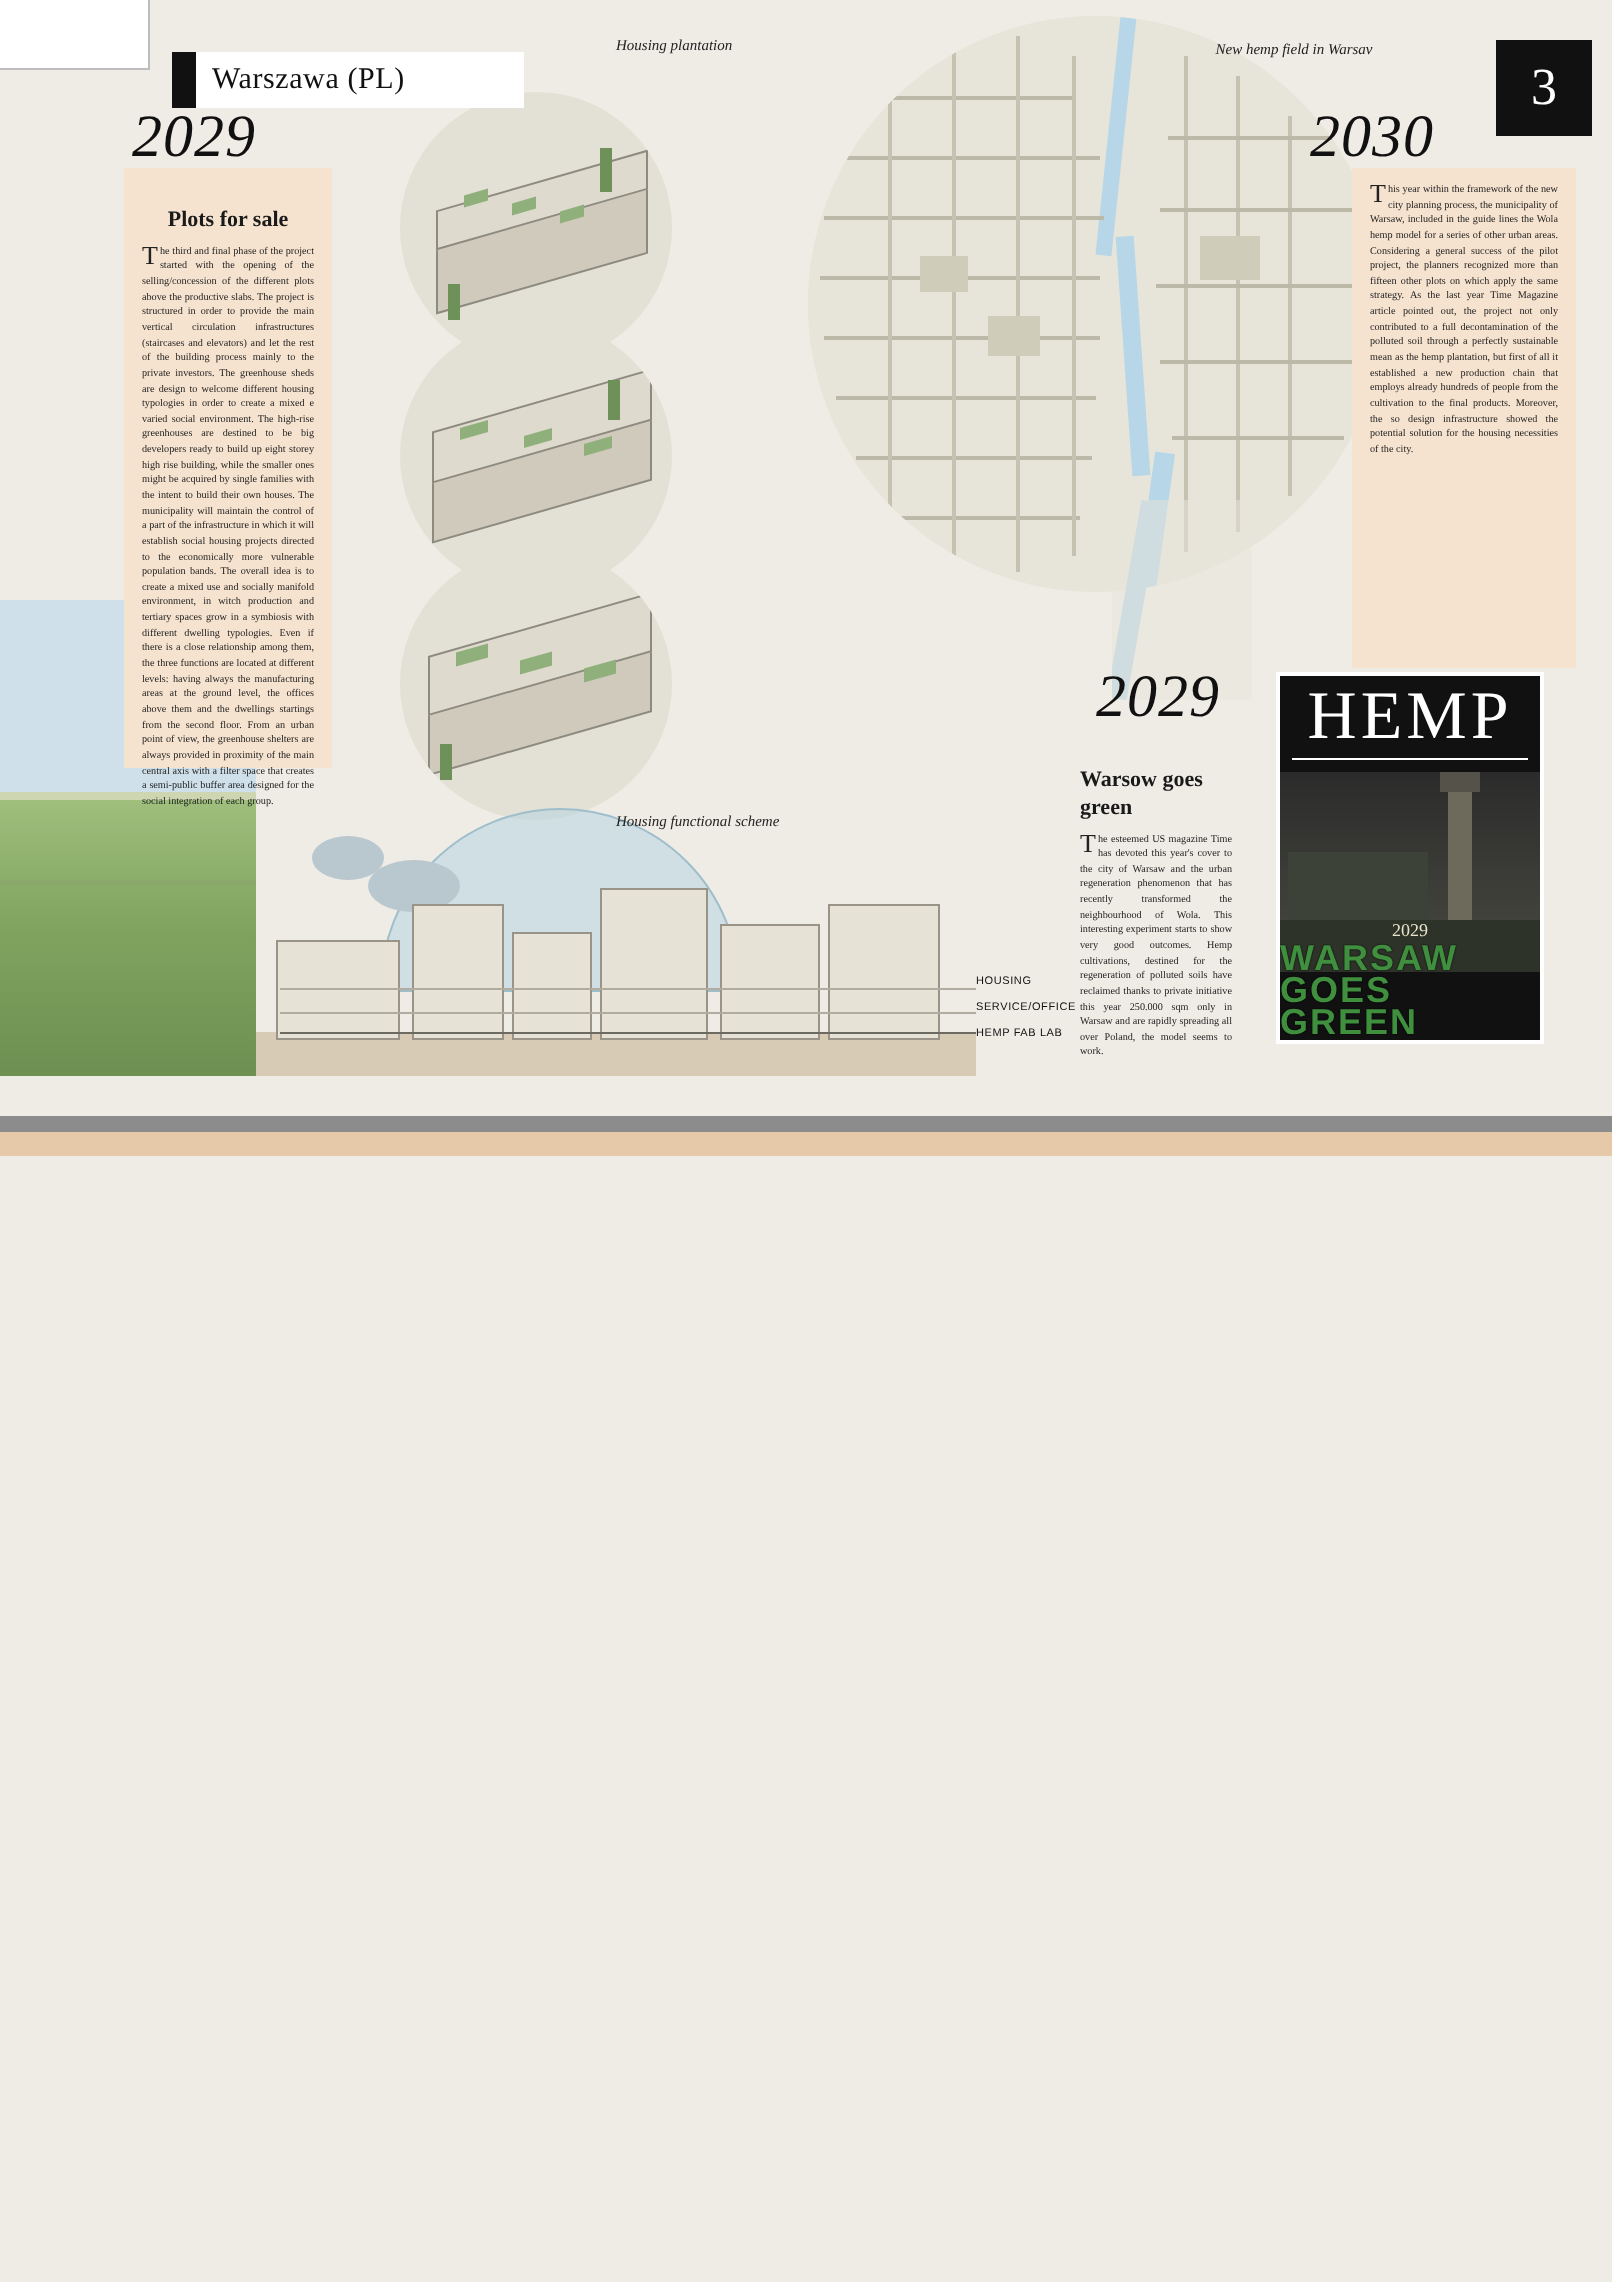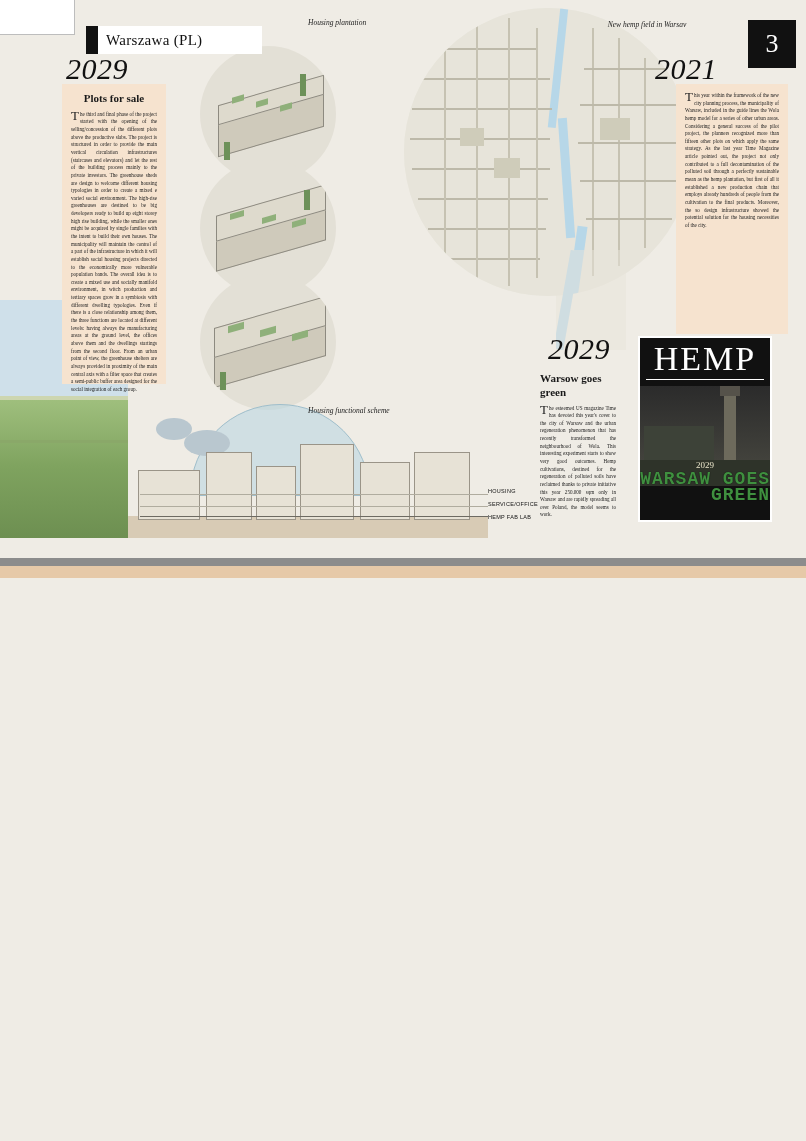--- a/index.html
+++ b/index.html
@@ -24,21 +24,21 @@
   .pagebox span{font-family:"Liberation Serif",serif;font-size:26px;}
 
   
   .year{position:absolute;font-family:"Liberation Serif",serif;font-style:italic;font-size:30px;color:#111;letter-spacing:.5px;}
   .y2024{left:66px;top:52px;}
   .y2030{left:655px;top:52px;}
   .y2029{left:548px;top:332px;}
 
   
   .card{position:absolute;background:#f6e3cf;box-sizing:border-box;padding:8px 9px;}
-  .card h3{margin:0 0 5px 0;font-size:11px;font-weight:bold;text-align:center;line-height:1.25;color:#1a1a1a;font-family:"Liberation Serif",serif;}
+  .card h3{margin:12px 0 5px 0;font-size:11px;font-weight:bold;text-align:center;line-height:1.25;color:#1a1a1a;font-family:"Liberation Serif",serif;}
   .card p{margin:0;font-size:5.1px;line-height:1.5;text-align:justify;color:#222;font-family:"Liberation Serif",serif;}
   .card p:first-letter{}
   .dropcap{float:left;font-size:13px;line-height:10px;padding-right:1px;font-family:"Liberation Serif",serif;}
 
   #card-2024{left:62px;top:84px;width:104px;height:300px;}
   #card-2030{left:676px;top:84px;width:112px;height:250px;}
   #card-2029{left:540px;top:372px;width:76px;height:150px;background:transparent;padding:0;}
   #card-2029 p{font-size:5.1px;}
 
   .sub-head{font-size:11px;font-weight:bold;text-align:center;margin:0 0 4px 0;font-family:"Liberation Serif",serif;}
@@ -73,21 +73,21 @@
   .ground{position:absolute;left:128px;top:516px;width:360px;height:22px;background:#d8cbb5;}
   .bldg{position:absolute;background:#e7e2d6;border:.6px solid #9a9488;}
   .cloud{position:absolute;background:#b9c7cf;border-radius:50%;}
 
   
   .time{position:absolute;left:638px;top:336px;width:130px;height:182px;background:#111;color:#fff;overflow:hidden;border:2px solid #fff;}
   .time .masthead{font-family:"Liberation Serif",serif;font-size:34px;letter-spacing:2px;text-align:center;line-height:1;margin-top:4px;color:#fff;}
   .time .band{height:1px;background:#fff;margin:3px 6px;}
   .time .skyline{position:absolute;left:0;top:48px;width:100%;height:100px;background:linear-gradient(to bottom,#2b2b2b,#4a4a42);}
   .time .yr{position:absolute;left:0;top:122px;width:100%;text-align:center;font-size:9px;color:#e9e4c9;font-family:"Liberation Serif",serif;}
-  .time .headline{position:absolute;left:0;top:133px;width:100%;text-align:right;font-family:Liberation Mono, monospace;font-weight:bold;font-size:18px;line-height:16px;color:#3f8f3f;letter-spacing:1px;text-shadow:0 0 1px #000;}
+  .time .headline{position:absolute;left:0;top:133px;width:100%;text-align:left;font-family:Liberation Sans, sans-serif;font-weight:bold;font-size:18px;line-height:16px;color:#3f8f3f;letter-spacing:1px;text-shadow:0 0 1px #000;}
 
   .thin-line{position:absolute;background:#111;}
 </style>
 </head>
 <body>
 
 <div class="page">
 
   <div class="panel-top">
 
@@ -191,21 +191,21 @@
     </div>
 
     <div class="city-plate">
       <span>Warszawa (PL)</span>
     </div>
     <div class="pagebox">
       <span>3</span>
     </div>
 
     <div class="year y2024">2029</div>
-    <div class="year y2030">2021</div>
+    <div class="year y2030">2030</div>
     <div class="year y2029">2029</div>
 
     <div class="card" id="card-2024">
       <h3>Plots for sale</h3>
       <p><span class="dropcap">T</span><span>he third and final phase of the project started with the opening of the selling/concession of the different plots above the productive slabs. The project is structured in order to provide the main vertical circulation infrastructures (staircases and elevators) and let the rest of the building process mainly to the private investors. The greenhouse sheds are design to welcome different housing typologies in order to create a mixed e varied social environment. The high-rise greenhouses are destined to be big developers ready to build up eight storey high rise building, while the smaller ones might be acquired by single families with the intent to build their own houses. The municipality will maintain the control of a part of the infrastructure in which it will establish social housing projects directed to the economically more vulnerable population bands. The overall idea is to create a mixed use and socially manifold environment, in witch production and tertiary spaces grow in a symbiosis with different dwelling typologies. Even if there is a close relationship among them, the three functions are located at different levels: having always the manufacturing areas at the ground level, the offices above them and the dwellings startings from the second floor. From an urban point of view, the greenhouse shelters are always provided in proximity of the main central axis with a filter space that creates a semi-public buffer area designed for the social integration of each group.</span></p>
     </div>
 
     <div class="card" id="card-2030">
       <p><span class="dropcap">T</span><span>his year within the framework of the new city planning process, the municipality of Warsaw, included in the guide lines the Wola hemp model for a series of other urban areas. Considering a general success of the pilot project, the planners recognized more than fifteen other plots on which apply the same strategy. As the last year Time Magazine article pointed out, the project not only contributed to a full decontamination of the polluted soil through a perfectly sustainable mean as the hemp plantation, but first of all it established a new production chain that employs already hundreds of people from the cultivation to the final products. Moreover, the so design infrastructure showed the potential solution for the housing necessities of the city.</span></p>
     </div>

